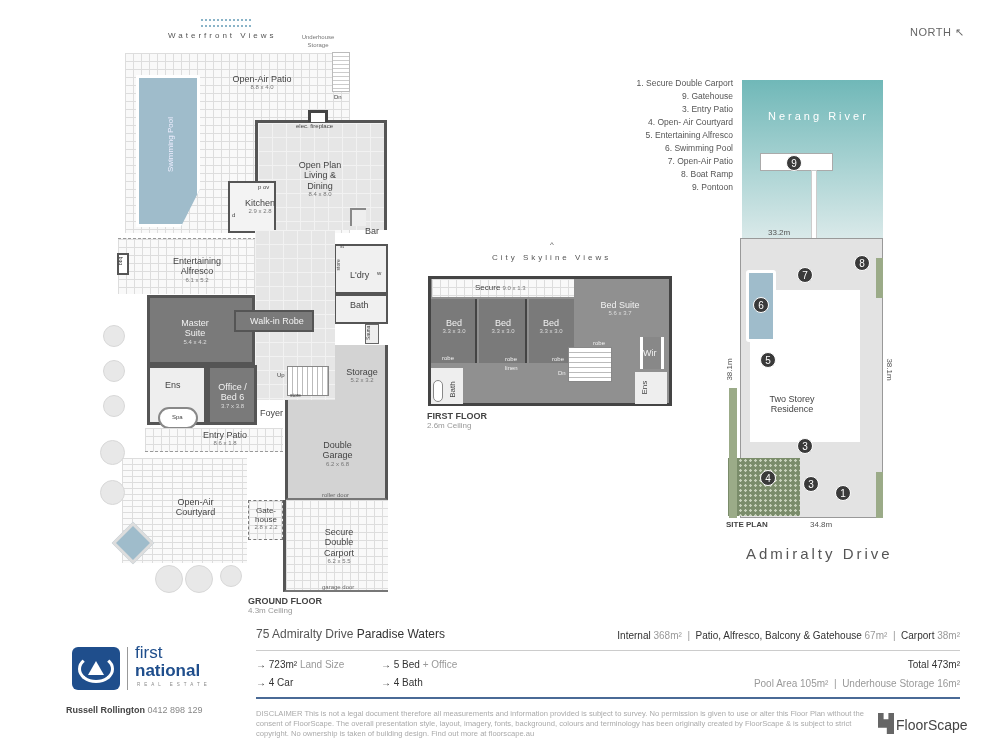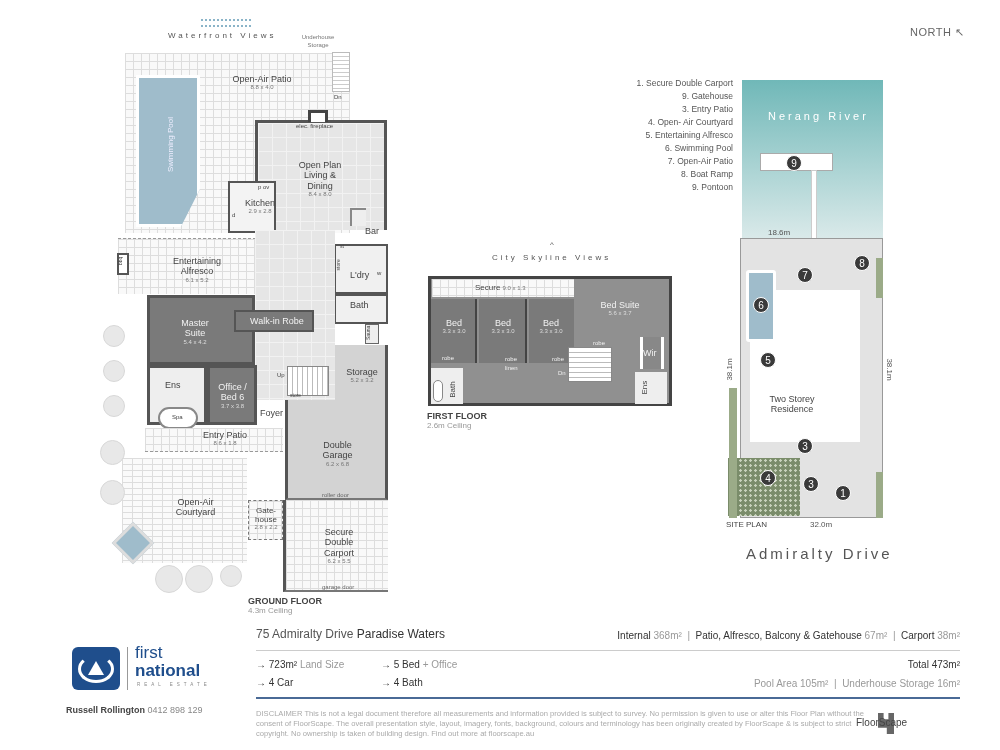--- a/index.html
+++ b/index.html
@@ -233,21 +233,21 @@
     <div>8. Boat Ramp</div>
     <div>9. Pontoon</div>
   </div>
 
   <div class="abs" style="left:742px;top:80px;width:141px;height:180px;background:linear-gradient(#70b8b8,#e8f0f0)"></div>
   <div class="abs spaced" style="left:768px;top:110px;font-size:11px;color:#fff">Nerang River</div>
   <div class="abs" style="left:760px;top:153px;width:73px;height:18px;background:#fff;border:1px solid #aaa"></div>
   <div class="abs" style="left:811px;top:170px;width:6px;height:85px;background:#fff;border:1px solid #ccc"></div>
   <div class="marker" style="left:786px;top:155px">9</div>
 
-  <div class="abs" style="left:768px;top:228px;font-size:8px;color:#555">18.6m</div>
+  <div class="abs" style="left:768px;top:228px;font-size:8px;color:#555">33.2m</div>
   <div class="abs" style="left:740px;top:238px;width:143px;height:280px;background:#e3e3e3;border:1px solid #999"></div>
   <div class="abs" style="left:750px;top:290px;width:110px;height:152px;background:#fff"></div>
   <div class="lbl" style="left:762px;top:394px;width:60px;font-size:9px">Two Storey Residence</div>
 
   <div class="pool" style="left:746px;top:270px;width:30px;height:72px;border-radius:3px"></div>
   <div class="abs" style="left:728px;top:458px;width:72px;height:58px;background-color:#7a8c6a;background-image:radial-gradient(#c8d2bc 1px,transparent 1.5px);background-size:5px 5px"></div>
   <div class="hedge" style="left:729px;top:388px;width:8px;height:130px"></div>
   <div class="hedge" style="left:876px;top:258px;width:7px;height:40px"></div>
   <div class="hedge" style="left:876px;top:472px;width:7px;height:46px"></div>
 
@@ -255,22 +255,22 @@
   <div class="marker" style="left:797px;top:267px">7</div>
   <div class="marker" style="left:753px;top:297px">6</div>
   <div class="marker" style="left:760px;top:352px">5</div>
   <div class="marker" style="left:797px;top:438px">3</div>
   <div class="marker" style="left:760px;top:470px">4</div>
   <div class="marker" style="left:803px;top:476px">3</div>
   <div class="marker" style="left:835px;top:485px">1</div>
 
   <div class="abs" style="left:718px;top:365px;font-size:8px;color:#555;transform:rotate(-90deg)">38.1m</div>
   <div class="abs" style="left:878px;top:365px;font-size:8px;color:#555;transform:rotate(90deg)">38.1m</div>
-  <div class="abs" style="left:726px;top:520px;font-size:8px;font-weight:normal;color:#444">SITE PLAN</div>
-  <div class="abs" style="left:810px;top:520px;font-size:8px;color:#555">32.0m</div>
+  <div class="abs" style="left:726px;top:520px;font-size:8px;font-weight:bold;color:#444">SITE PLAN</div>
+  <div class="abs" style="left:810px;top:520px;font-size:8px;color:#555">34.8m</div>
   <div class="abs spaced" style="left:746px;top:545px;font-size:15px;color:#555">Admiralty Drive</div>
 </div>
 
 <div>
 
   <div class="abs" style="left:72px;top:647px;width:48px;height:43px;background:#1f4e8c;border-radius:6px;overflow:hidden">
     <div style="position:absolute;left:6px;top:8px;width:36px;height:28px;border:3px solid #fff;border-radius:50%;border-top-color:transparent"></div>
     <div style="position:absolute;left:16px;top:14px;width:0;height:0;border-left:8px solid transparent;border-right:8px solid transparent;border-bottom:14px solid #fff"></div>
   </div>
   <div class="abs" style="left:127px;top:647px;width:1px;height:43px;background:#999"></div>
@@ -307,14 +307,14 @@
   <div class="abs f-info" style="right:40px;top:678px;color:#999">
     <span>Pool Area</span> <span>105m²</span>
     &nbsp;|&nbsp;
     <span>Underhouse Storage</span> <span>16m²</span>
   </div>
   <div class="abs" style="left:256px;top:697px;width:704px;height:2px;background:#4a6a96"></div>
 
   <div class="abs" style="left:256px;top:709px;width:608px;font-size:7.6px;line-height:10px;color:#aaa">DISCLAIMER This is not a legal document therefore all measurements and information provided is subject to survey. No permission is given to use or alter this Floor Plan without the consent of FloorScape. The overall presentation style, layout, imagery, fonts, background, colours and terminology has been originally created by FloorScape &amp; is subject to strict copyright. No ownership is taken of building design. Find out more at floorscape.au</div>
 
   <div class="abs" style="left:878px;top:713px;width:16px;height:21px;background:#666;clip-path:polygon(0 0,35% 0,35% 30%,65% 30%,65% 0,100% 0,100% 100%,55% 100%,55% 70%,0 70%)"></div>
-  <div class="abs" style="left:856px;top:717px;font-size:10px;color:#444">FloorScape</div>
+  <div class="abs" style="left:896px;top:717px;font-size:14px;color:#444">FloorScape</div>
 </div>
 
 </body></html>

